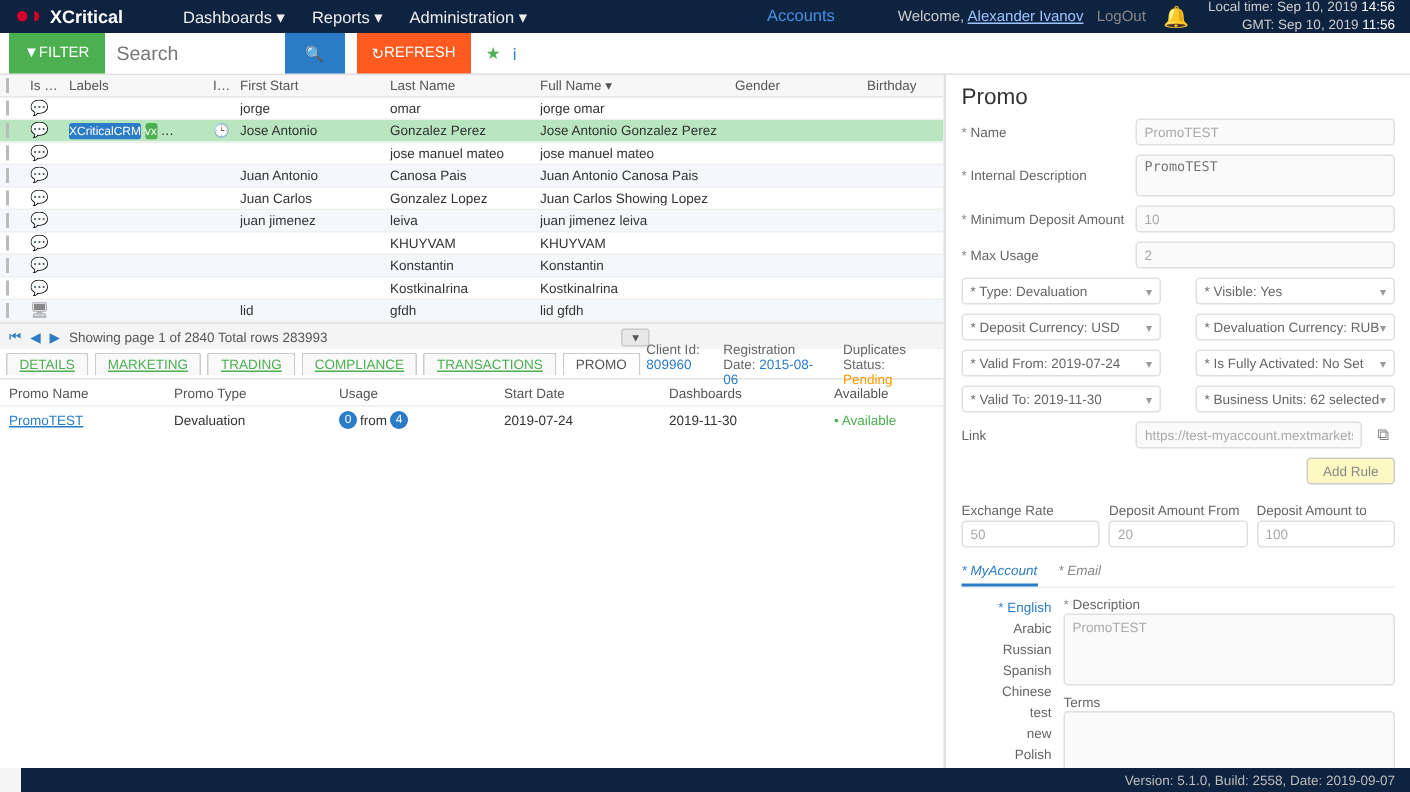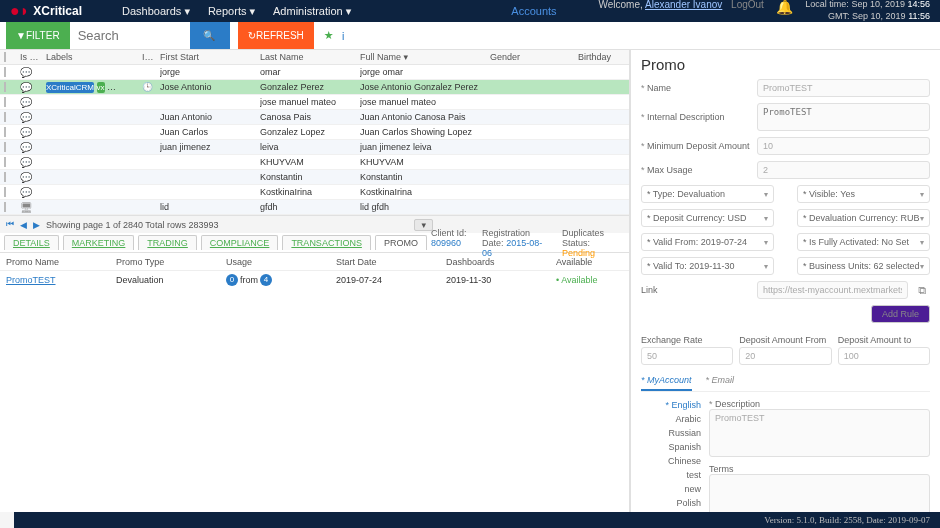--- a/index.html
+++ b/index.html
@@ -3,21 +3,21 @@
 <meta charset="utf-8">
 <style>
 * { box-sizing: border-box; margin: 0; padding: 0; }
 html, body { font-family: Arial, Helvetica, sans-serif; font-size: 11px; color: #333; background: #f5f5f5; height: 100%; overflow: hidden; }
 .topbar { background: #0d2340; color: #fff; height: 22px; display: flex; align-items: center; padding: 0 10px; }
 .logo { display: flex; align-items: center; gap: 4px; font-weight: bold; font-size: 12px; }
 .logo-dot { color: #d6002a; font-size: 16px; }
 .topnav { display: flex; gap: 18px; margin-left: 40px; font-size: 11px; }
 .topnav-item { cursor: pointer; color: #eee; }
 .accounts-link { color: #4a90e2; margin-left: 160px; font-size: 11px; }
-.right-header { margin-left: auto; display: flex; align-items: flex-start; gap: 12px; font-size: 10px; color: #ccc; }
+.right-header { margin-left: auto; display: flex; align-items: center; gap: 12px; font-size: 10px; color: #ccc; }
 .welcome a { color: #9ec5ff; text-decoration: underline; }
 .logout { color: #888; margin-left: 6px; }
 .bell { font-size: 14px; color: #fff; }
 .times { font-size: 9px; line-height: 1.3; text-align: right; }
 .times .time { color: #fff; }
 
 .toolbar { background: #fff; height: 28px; display: flex; align-items: stretch; padding-left: 6px; border-bottom: 1px solid #e0e0e0; }
 .btn { display: flex; align-items: center; padding: 0 10px; font-size: 10px; color: #fff; border: none; cursor: pointer; }
 .btn-filter { background: #4caf50; }
 .btn-search { background: #2b7cc7; width: 40px; justify-content: center; }
@@ -63,37 +63,37 @@
 .panel h2 { font-size: 15px; color: #333; font-weight: normal; margin-bottom: 6px; }
 .field-row { display: flex; align-items: center; margin-bottom: 6px; gap: 6px; }
 .field-row label { width: 110px; color: #666; font-size: 9px; }
 .req::before { content: "* "; color: #888; }
 .field-row input, .field-row textarea { flex: 1; border: 1px solid #e0e0e0; border-radius: 3px; padding: 3px 5px; font-size: 9px; color: #aaa; background: #fafafa; }
 .field-row textarea { height: 28px; resize: none; }
 .dd-row { display: flex; gap: 23px; margin-bottom: 6px; }
 .dd { flex: 1; border: 1px solid #e0e0e0; border-radius: 3px; padding: 3px 5px; font-size: 9px; color: #666; background: #fff; display: flex; justify-content: space-between; align-items: center; cursor: pointer; }
 .dd .caret { color: #999; font-size: 8px; }
 .copy-icn { color: #888; cursor: pointer; padding: 0 4px; font-size: 11px; }
-.add-rule { float: right; border: 1px solid #ccc; background: #4c1d95; border-radius: 3px; padding: 3px 10px; font-size: 9px; color: #888; cursor: pointer; margin-bottom: 6px; }
+.add-rule { float: right; border: 1px solid #ccc; background: #fef9c3; border-radius: 3px; padding: 3px 10px; font-size: 9px; color: #888; cursor: pointer; margin-bottom: 6px; }
 .three-col { display: flex; gap: 6px; margin: 6px 0; }
 .three-col > div { flex: 1; }
 .three-col label { color: #666; font-size: 9px; display: block; margin-bottom: 2px; }
 .three-col input { width: 100%; border: 1px solid #e0e0e0; border-radius: 3px; padding: 3px 5px; font-size: 9px; color: #aaa; }
 .sub-tabs { display: flex; gap: 14px; border-bottom: 1px solid #eee; margin-bottom: 6px; font-size: 9px; color: #888; }
 .sub-tabs .st { padding: 4px 0; cursor: pointer; font-style: italic; }
 .sub-tabs .st.active { color: #2b7cc7; border-bottom: 2px solid #2b7cc7; }
 .lang-block { display: flex; gap: 8px; }
 .lang-list { width: 60px; text-align: right; font-size: 9px; color: #666; }
 .lang-list div { padding: 2px 0; cursor: pointer; }
 .lang-list .sel { color: #2b7cc7; }
 .desc-area { flex: 1; }
 .desc-area label { font-size: 9px; color: #666; }
 .desc-area .box { border: 1px solid #e0e0e0; border-radius: 3px; height: 48px; padding: 3px 5px; font-size: 9px; color: #aaa; background: #fafafa; margin-bottom: 6px; }
 
-.footer { position: fixed; bottom: 0; left: 14px; right: 0; height: 16px; background: #0d2340; color: #bbb; font-size: 9px; display: flex; align-items: center; justify-content: flex-end; padding: 0 10px; font-family: Liberation Serif, serif; }
+.footer { position: fixed; bottom: 0; left: 14px; right: 0; height: 16px; background: #0d2340; color: #bbb; font-size: 9px; display: flex; align-items: center; justify-content: flex-end; padding: 0 10px; }
 </style>
 </head>
 <body>
 
 <div class="topbar">
   <div class="logo">
     <span class="logo-dot">●◗</span>
     <span>XCritical</span>
   </div>
   <div class="topnav">

